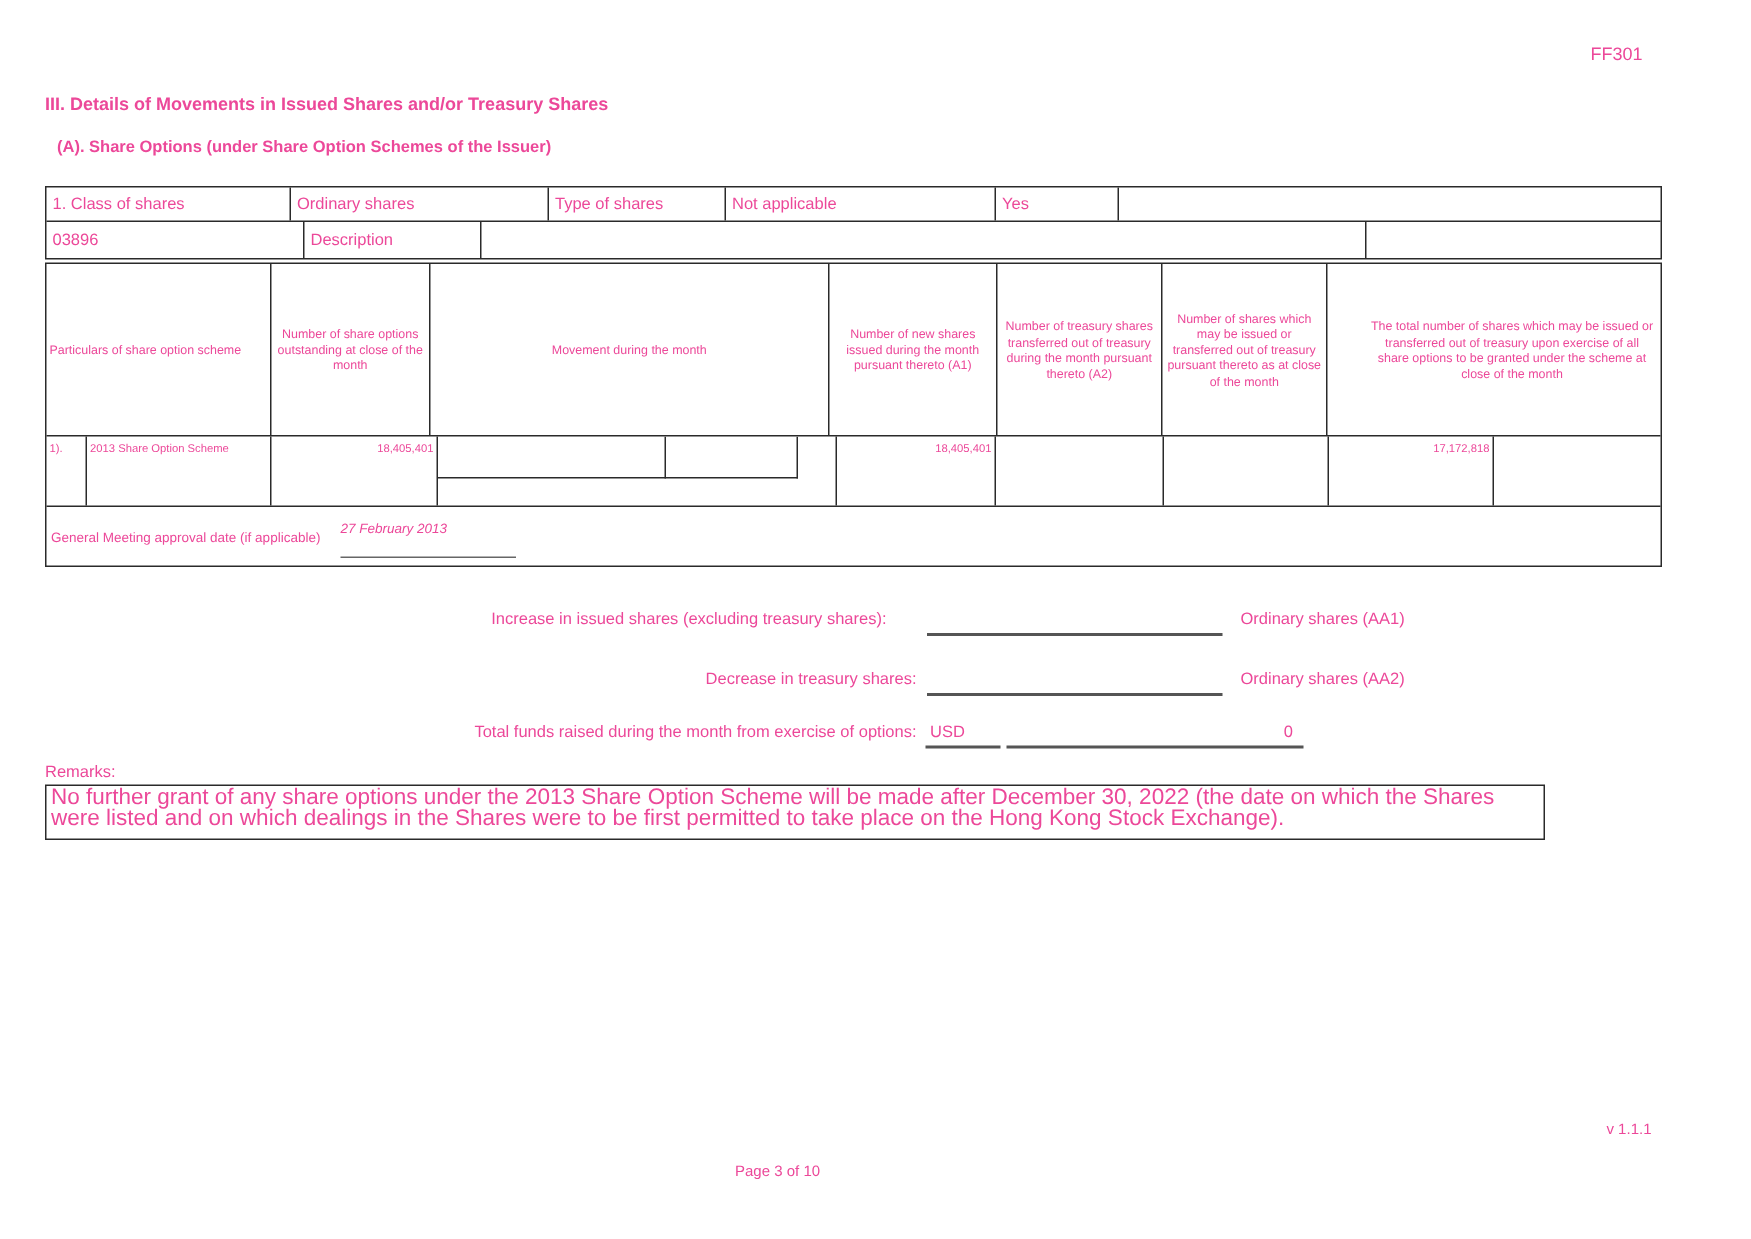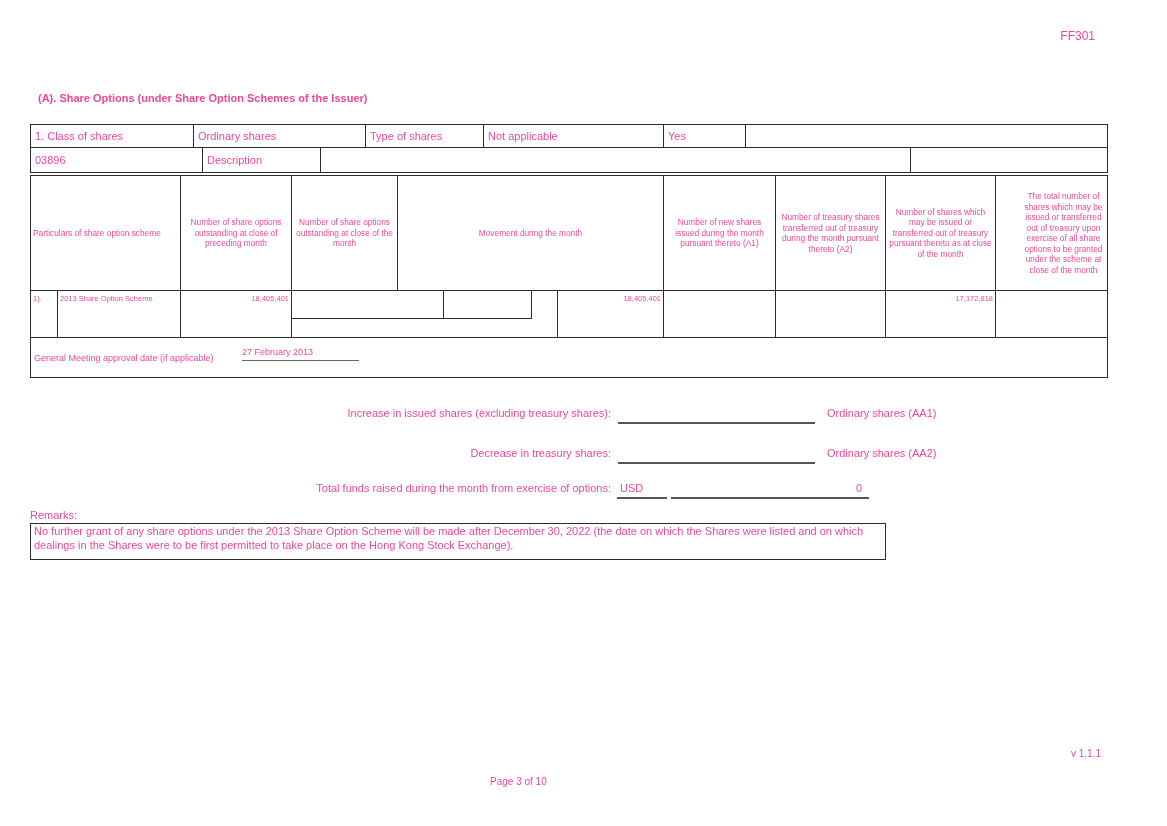--- a/index.html
+++ b/index.html
@@ -42,46 +42,47 @@
   }
   .dcell:last-child { border-right:none; }
   .dnum { text-align:right; }
   .d-move { position:relative; padding:0; }
   .mv-sub { position:absolute; top:0; height:28px; border-right:1px solid #2a2a2a; border-bottom:1px solid #2a2a2a; }
   .mv-a { left:0; width:152px; }
   .mv-b { left:152px; width:88px; }
   .o-approval { position:relative; height:40px; border-top:1px solid #2a2a2a; font-size:9px; }
   .app-label { position:absolute; left:3px; top:15px; }
   .app-field {
-    position:absolute; left:211px; top:9px; width:117px;
-    padding-bottom:3px; border-bottom:1.5px solid #666;
+    position:absolute; left:196px; top:9px; width:117px;
+    padding-bottom:14px; border-bottom:1.5px solid #666;font-style:italic;
   }
 
   
   .sum-label { font-size:11px; white-space:nowrap; }
   .sum-note { font-size:11px; white-space:nowrap; }
   .field-line { height:1.5px; background:#555; }
 
   
   .remarks-label { top:509px; left:30px; font-size:11px; }
   .remarks-box {
-    top:523px; left:30px; width:856px; height:37px;
-    border:1px solid #2a2a2a; font-size:11px; line-height:13.5px; padding:1px 3px;
+    top:523px; left:30px; width:1000px; height:37px;
+    border:1px solid #2a2a2a; font-size:15px; line-height:13.5px; padding:1px 3px;
   }
 
   
   .footer-page { top:776px; left:490px; width:160px; font-size:10px; }
   .footer-version { top:748px; right:66px; font-size:10px; }
 </style>
 </head>
 <body>
 
 <div class="page">
 
   <div class="abs form-code">FF301</div>
+  <div class="abs doc-title">III. Details of Movements in Issued Shares and/or Treasury Shares</div>
   <div class="abs doc-subtitle">(A). Share Options (under Share Option Schemes of the Issuer)</div>
 
   <div class="abs itable">
     <div class="irow irow-1">
       <div class="icell" style="width:163px">1. Class of shares</div>
       <div class="icell" style="width:172px">Ordinary shares</div>
       <div class="icell" style="width:118px">Type of shares</div>
       <div class="icell" style="width:180px">Not applicable</div>
       <div class="icell" style="width:82px">Yes</div>
       <div class="icell" style="flex:1"></div>
@@ -90,21 +91,20 @@
       <div class="icell" style="width:172px">03896</div>
       <div class="icell" style="width:118px">Description</div>
       <div class="icell" style="width:590px"></div>
       <div class="icell" style="flex:1"></div>
     </div>
   </div>
 
   <div class="abs otable">
     <div class="o-header">
       <div class="hcell hcell-1" style="width:150px">Particulars of share option scheme</div>
-      <div class="hcell" style="width:111px">Number of share options outstanding at close of preceding month</div>
       <div class="hcell" style="width:106px">Number of share options outstanding at close of the month</div>
       <div class="hcell" style="width:266px">Movement during the month</div>
       <div class="hcell" style="width:112px">Number of new shares issued during the month pursuant thereto (A1)</div>
       <div class="hcell" style="width:110px">Number of treasury shares transferred out of treasury during the month pursuant thereto (A2)</div>
       <div class="hcell" style="width:110px">Number of shares which may be issued or transferred out of treasury pursuant thereto as at close of the month</div>
       <div class="hcell" style="flex:1">The total number of shares which may be issued or transferred out of treasury upon exercise of all share options to be granted under the scheme at close of the month</div>
     </div>
     <div class="o-data">
       <div class="dcell" style="width:27px">1).</div>
       <div class="dcell" style="width:123px">2013 Share Option Scheme</div>
@@ -118,21 +118,21 @@
       <div class="dcell dnum" style="width:110px"></div>
       <div class="dcell dnum" style="width:110px">17,172,818</div>
       <div class="dcell dnum" style="flex:1"></div>
     </div>
     <div class="o-approval">
       <span class="app-label">General Meeting approval date (if applicable)</span>
       <span class="app-field">27 February 2013</span>
     </div>
   </div>
 
-  <div class="abs sum-label" style="top:407px; right:556px;text-align:center;">Increase in issued shares (excluding treasury shares):</div>
+  <div class="abs sum-label" style="top:407px; right:576px;text-align:center;">Increase in issued shares (excluding treasury shares):</div>
   <div class="abs field-line" style="top:422px; left:618px; width:197px;"></div>
   <div class="abs sum-note" style="top:407px; left:827px;">Ordinary shares (AA1)</div>
 
   <div class="abs sum-label" style="top:447px; right:556px;">Decrease in treasury shares:</div>
   <div class="abs field-line" style="top:462px; left:618px; width:197px;"></div>
   <div class="abs sum-note" style="top:447px; left:827px;">Ordinary shares (AA2)</div>
 
   <div class="abs sum-label" style="top:482px; right:556px;margin-left:14px;">Total funds raised during the month from exercise of options:</div>
   <div class="abs sum-label" style="top:482px; left:620px;">USD</div>
   <div class="abs field-line" style="top:497px; left:617px; width:50px;"></div>

